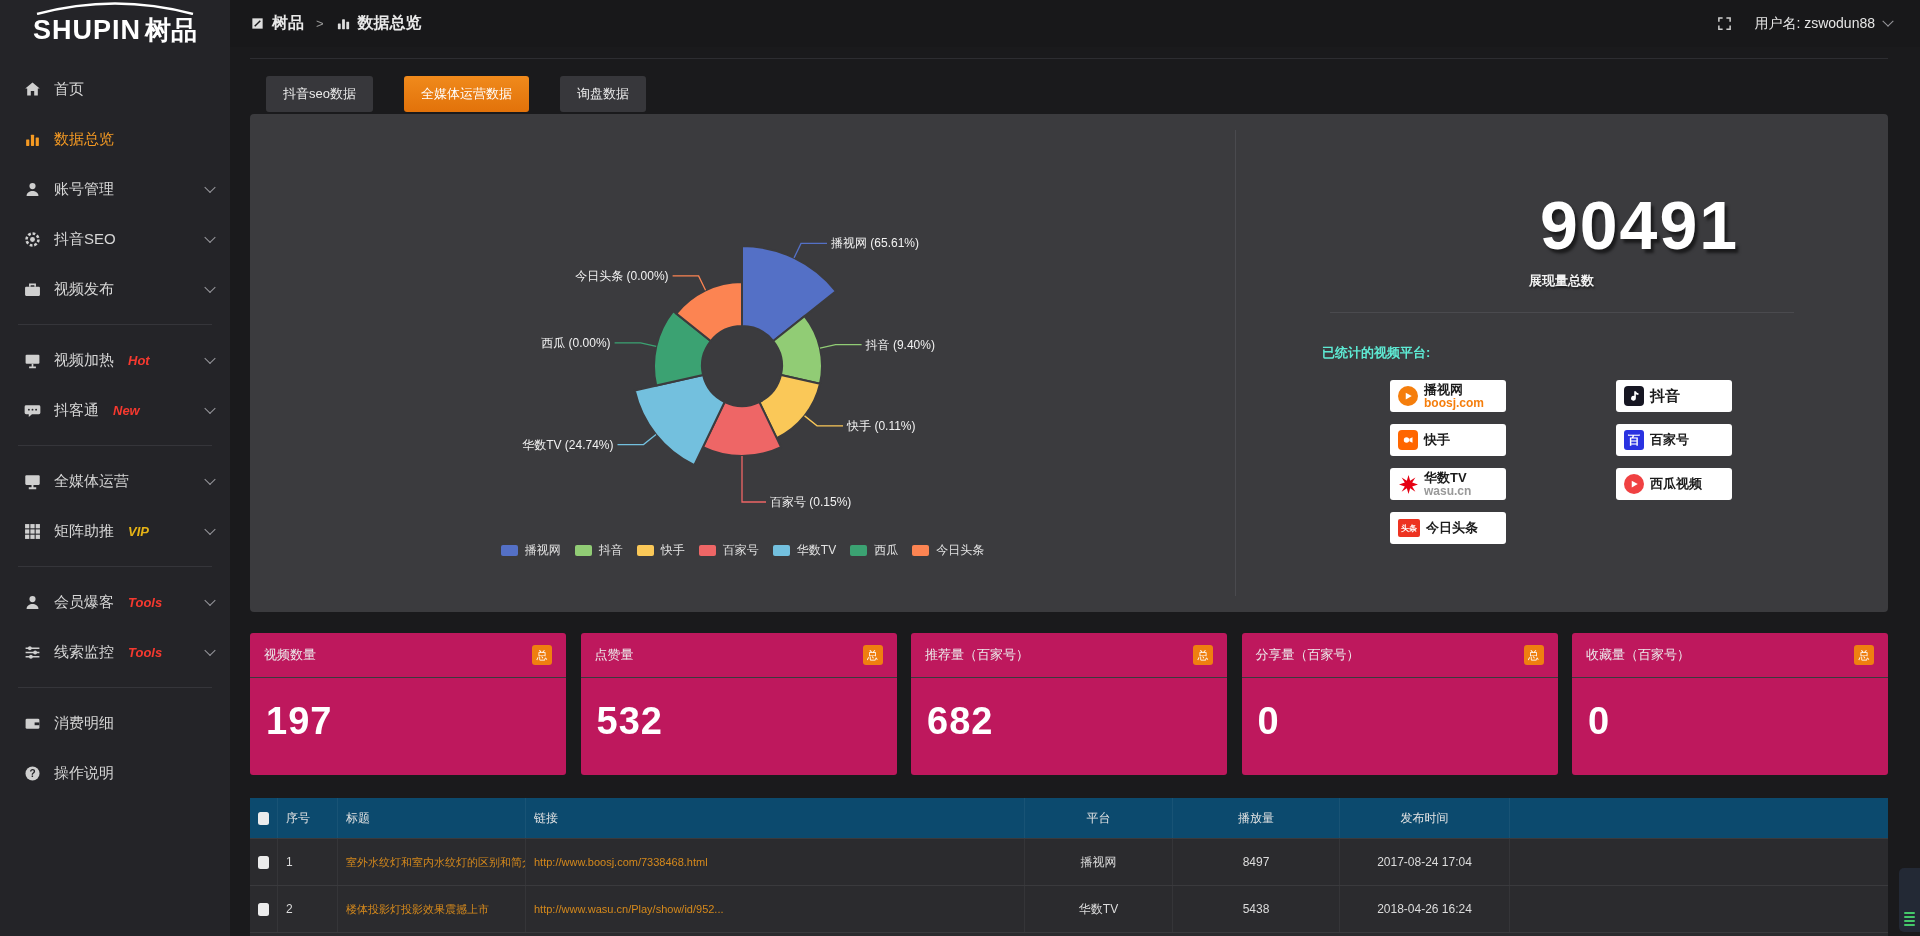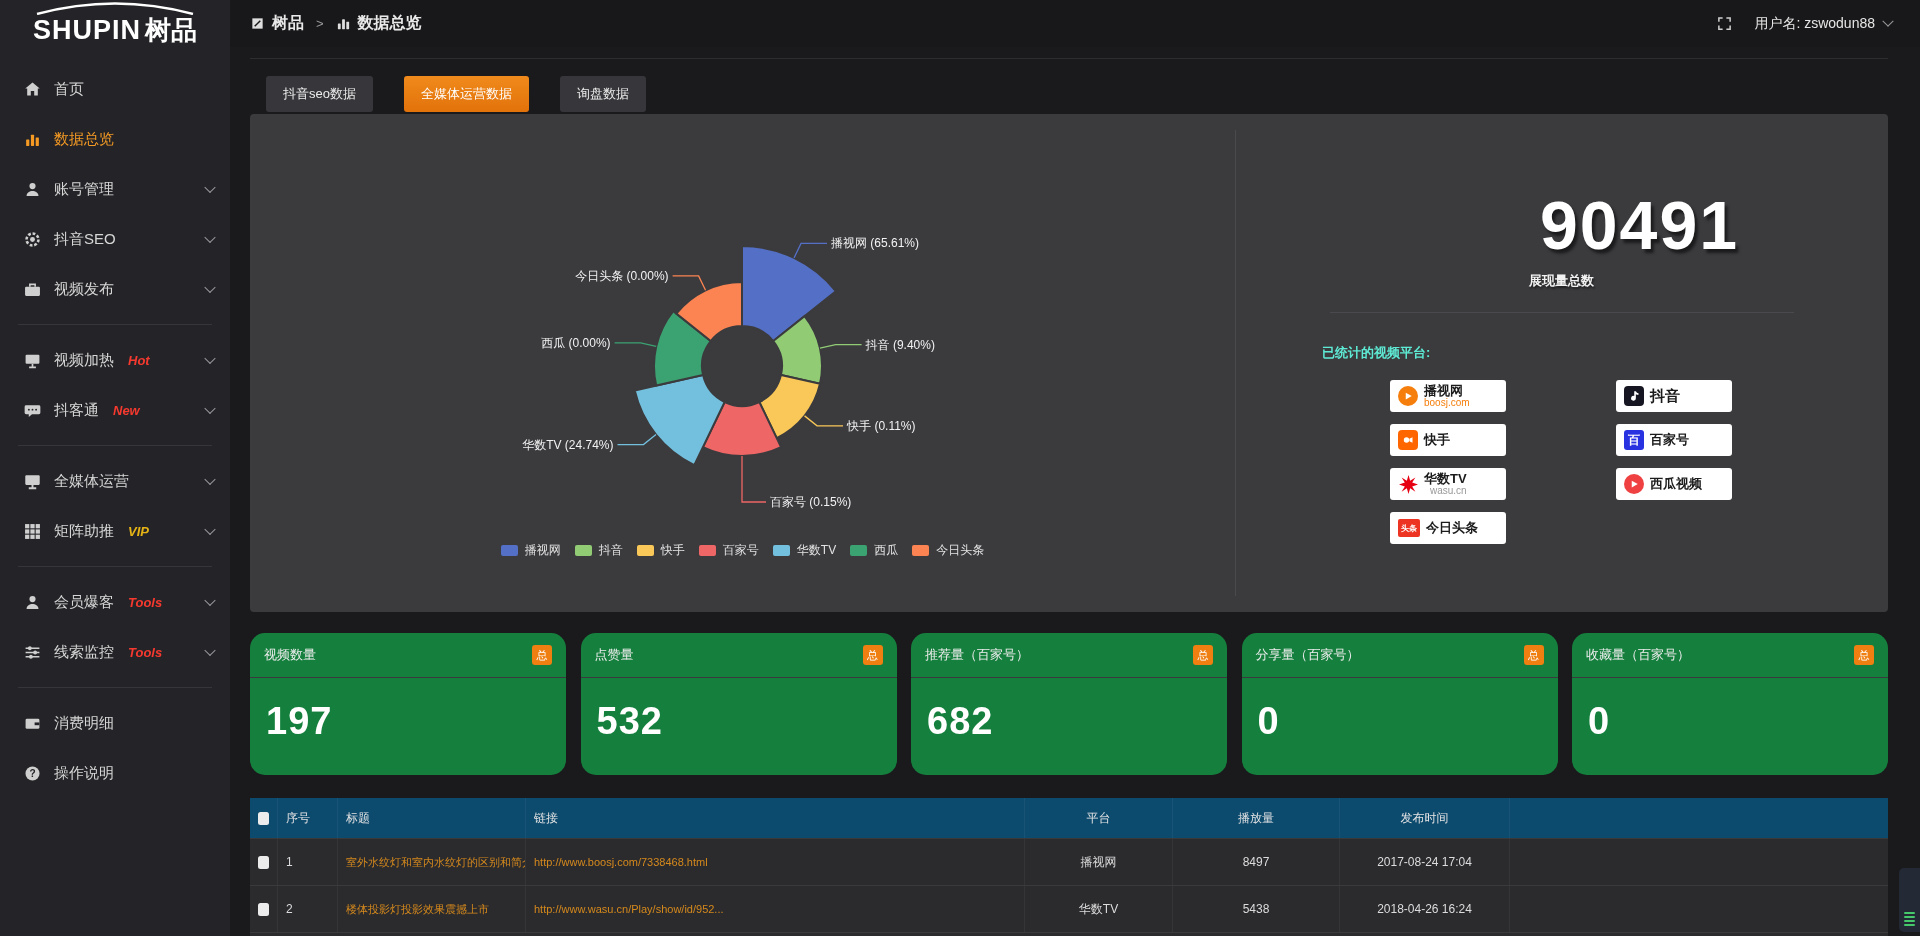--- a/index.html
+++ b/index.html
@@ -45,35 +45,35 @@
   #total-num{position:absolute;left:985px;width:783px;top:72px;text-align:center;color:#fff;font-size:68px;font-weight:bold;
     letter-spacing:2px;text-shadow:3px 4px 3px rgba(0,0,0,.55);padding-left:13px;}
   #total-label{position:absolute;left:985px;width:653px;top:158px;text-align:center;color:#f2f2f2;font-size:13px;font-weight:bold;
     text-shadow:1px 2px 2px rgba(0,0,0,.5);}
   #hr-mid{position:absolute;left:1080px;top:198px;width:464px;height:1px;background:#4a4a4e;}
   #plat-title{position:absolute;left:1072px;top:230px;color:#5eead4;font-size:13px;font-weight:bold;}
   .pbadge{position:absolute;width:116px;height:32px;background:#fff;border-radius:3px;display:flex;align-items:center;
     padding:0 8px;box-sizing:border-box;gap:6px;}
   .pb-name{color:#1b1b1b;font-size:13px;font-weight:bold;white-space:nowrap;}
   .pb-stack{display:flex;flex-direction:column;line-height:1.05;}
-  .pb-sub{font-size:10px;color:#f57e0c;font-weight:normal;text-align:right;}
+  .pb-sub{font-size:12px;color:#f57e0c;font-weight:bold;}
   .pb-sub.gray{color:#999;}
   .mark{flex:0 0 auto;display:flex;align-items:center;justify-content:center;}
   .mk-circle-orange{width:20px;height:20px;border-radius:50%;background:#f57e0c;color:#fff;}
   .mk-sq-black{width:20px;height:20px;border-radius:4px;background:#161622;color:#fff;}
   .mk-sq-orange{width:20px;height:20px;border-radius:4px;background:#ff6600;color:#fff;}
   .mk-sq-blue{width:20px;height:20px;border-radius:3px;background:#2932e1;color:#fff;font-size:12px;font-weight:bold;}
   .mk-sq-red{width:22px;height:18px;border-radius:2px;background:#ed3321;color:#fff;font-size:8px;font-weight:bold;}
   .mk-circle-red{width:20px;height:20px;border-radius:50%;background:#f04142;color:#fff;}
   .mk-burst{width:20px;height:20px;color:#e60012;}
   .mark svg{width:12px;height:12px;}
   .mk-burst svg{width:19px;height:19px;}
   
   #cards{position:absolute;left:250px;top:633px;width:1638px;display:flex;justify-content:space-between;}
-  .card{width:316px;height:142px;background:#15803d;border-radius:15px;box-sizing:border-box;}
+  .card{width:316px;height:142px;background:#be185d;border-radius:3px;box-sizing:border-box;}
   .card-head{display:flex;align-items:center;height:44px;padding:0 14px;border-bottom:1px solid #3a3a3e;}
   .card-label{color:#ececec;font-size:13px;}
   .card-badge{margin-left:auto;width:20px;height:20px;background:#ef7f10;color:#fff;font-size:11px;border-radius:3px;
     text-align:center;line-height:20px;}
   .card-val{color:#fff;font-size:38px;font-weight:bold;padding:22px 16px 0;letter-spacing:1px;}
   
   #table{position:absolute;left:250px;top:798px;width:1638px;}
   .trow{display:grid;grid-template-columns:28px 60px 188px 499px 148px 167px 170px auto;align-items:center;background:#2b2b2e;
     border-bottom:1px solid #3a3a3d;height:46px;}
   .trow.head{background:#0c4a6e;height:40px;}

